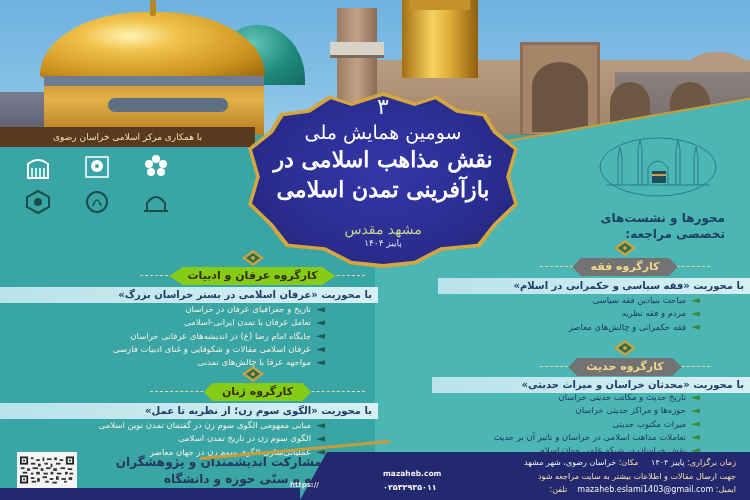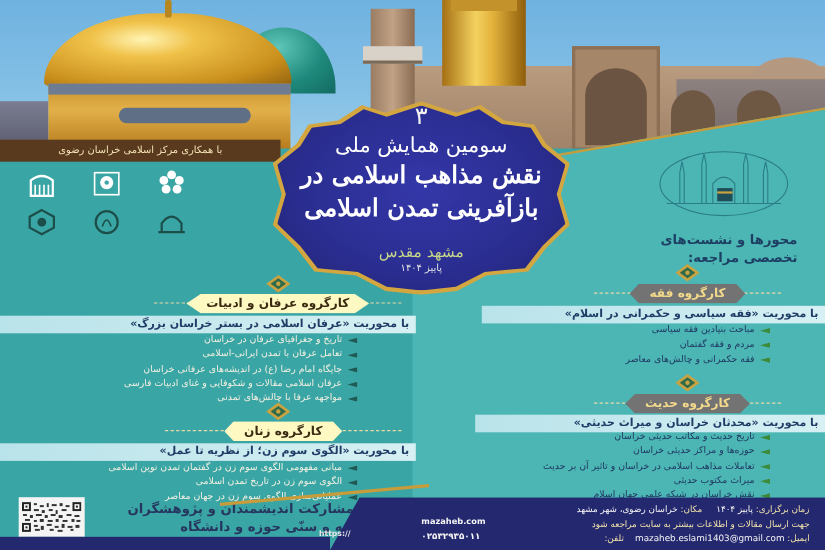--- a/index.html
+++ b/index.html
@@ -73,21 +73,21 @@
 
   
   .ornament { position: absolute; width: 22px; height: 16px; }
   .ornament svg { width: 100%; height: 100%; }
 
   
   .group-title { position: absolute; height: 20px; display: flex; align-items: center; justify-content: center; }
   .group-title .dash { position: absolute; top: 9px; height: 0; border-top: 1px dashed #e8d9a8; width: 100%; left: 0; }
   .group-title .badge { position: relative; padding: 0 18px; height: 18px; line-height: 18px; font-size: 11px; font-weight: bold;
          clip-path: polygon(8% 0, 92% 0, 100% 50%, 92% 100%, 8% 100%, 0 50%); }
-  .badge-gold { background: #fef9c3; color: #3a2a12; }
+  .badge-gold { background: #84cc16; color: #3a2a12; }
   .badge-teal { background: #737373; color: #f3d98a; }
 
   .axis-bar { position: absolute; height: 16px; line-height: 16px; font-size: 10px; font-weight: bold; color: #1f3c67; padding-right: 6px;
          text-align: right; white-space: nowrap; overflow: hidden; }
   .axis-bar-left { background: linear-gradient(90deg, #b9e3ea 0%, #d6f0f3 100%); padding-left: 10px; }
   .axis-bar-right { background: linear-gradient(270deg, #d6f0f3 0%, #b9e3ea 100%); }
 
   .topic-list { position: absolute; list-style: none; }
   .topic-list li { font-size: 8.5px; line-height: 13.3px; text-align: right; white-space: nowrap; display: flex; align-items: center; justify-content: flex-start; gap: 5px; }
   .topic-list li .bullet { display: inline-block; width: 9px; height: 5px; background: #2f7d3b;
@@ -365,21 +365,21 @@
   <span class="badge badge-teal">کارگروه فقه</span>
 </div>
 <div class="axis-bar axis-bar-right" style="left:438px;top:278px;width:312px;">با محوریت «فقه سیاسی و حکمرانی در اسلام»</div>
 <ul class="topic-list dark" style="right:50px;top:294px;">
   <li>
       <span class="bullet"></span>
       <span>مباحث بنیادین فقه سیاسی</span>
     </li>
   <li>
       <span class="bullet"></span>
-      <span>مردم و فقه گفتمان</span>
+      <span>مردم و فقه نظریه</span>
     </li>
   <li>
       <span class="bullet"></span>
       <span>فقه حکمرانی و چالش‌های معاصر</span>
     </li>
 </ul>
 
 <div class="group-title" style="left:540px;top:357px;width:170px;">
   <span class="dash"></span>
   <span class="badge badge-teal">کارگروه حدیث</span>
@@ -389,25 +389,25 @@
   <li>
       <span class="bullet"></span>
       <span>تاریخ حدیث و مکاتب حدیثی خراسان</span>
     </li>
   <li>
       <span class="bullet"></span>
       <span>حوزه‌ها و مراکز حدیثی خراسان</span>
     </li>
   <li>
       <span class="bullet"></span>
+      <span>میراث مکتوب حدیثی</span>
+    </li>
+  <li>
+      <span class="bullet"></span>
       <span>تعاملات مذاهب اسلامی در خراسان و تاثیر آن بر حدیث</span>
-    </li>
-  <li>
-      <span class="bullet"></span>
-      <span>میراث مکتوب حدیثی</span>
     </li>
   <li>
       <span class="bullet"></span>
       <span>نقش خراسان در شبکه علمی جهان اسلام</span>
     </li>
 </ul>
 
 <div class="gold-edge"></div>
 <div class="bottom-left-wedge"></div>
 <div class="bottom-info"></div>

